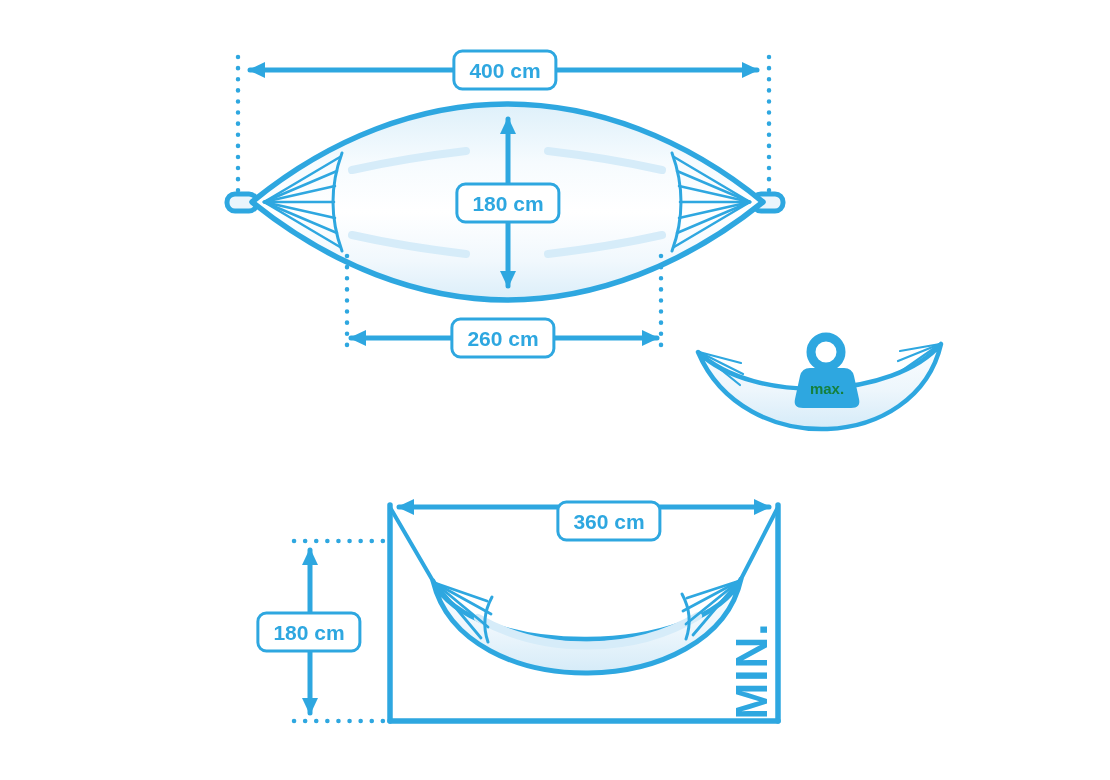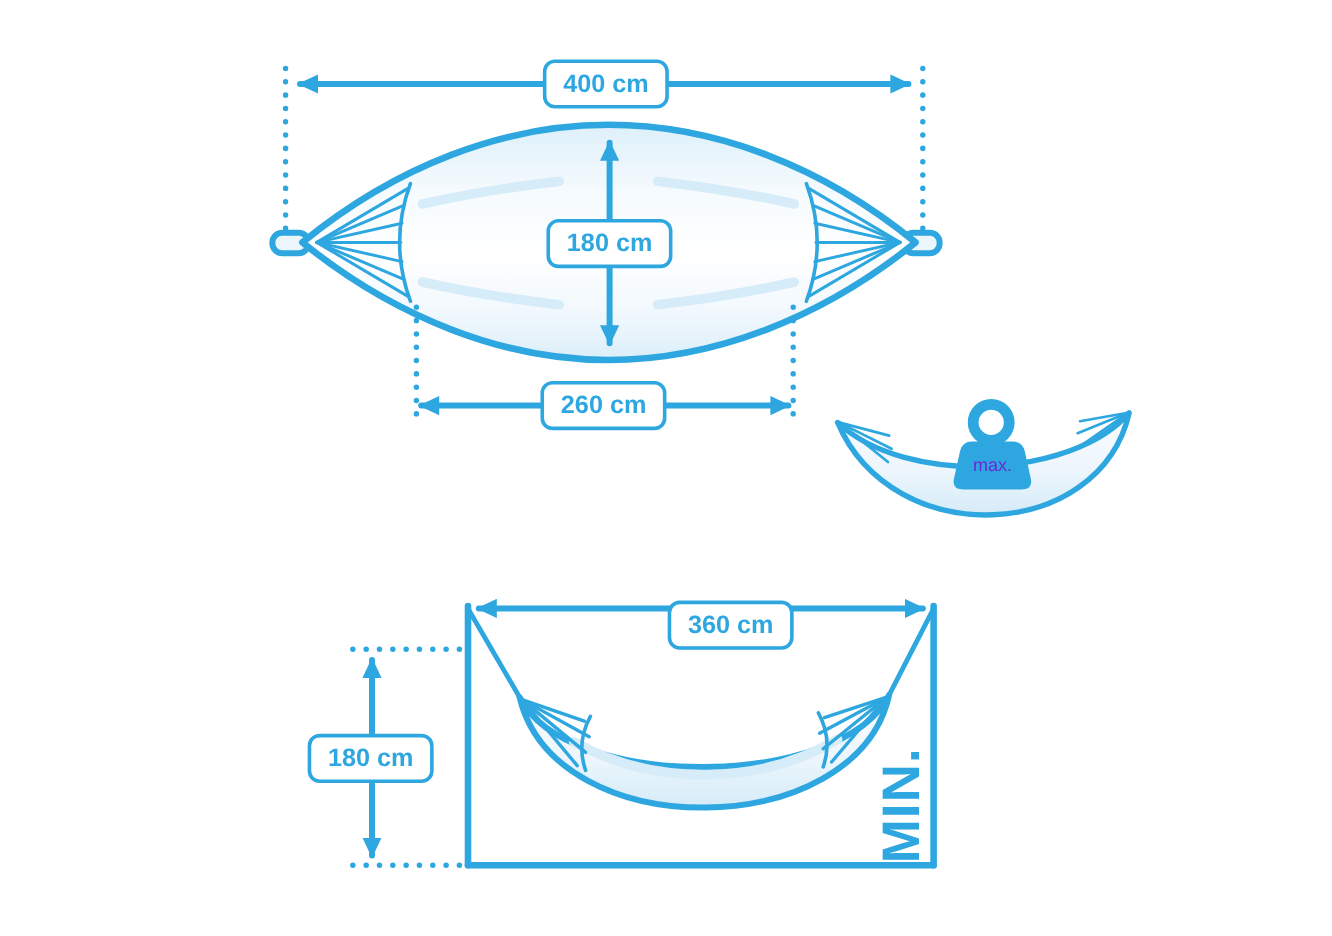--- a/index.html
+++ b/index.html
@@ -21,22 +21,22 @@
     font-weight:bold;
     font-size:21px;
     line-height:1;
     padding:7px 14px;
     white-space:nowrap;
     z-index:2;
   }
   .max-label{
     position:absolute;
     transform:translate(-50%,-50%);
-    color:#6d28d9;
-    font-weight:normal;
+    color:#15803d;
+    font-weight:bold;
     font-size:15px;
     z-index:3;
   }
   .min-label{
     position:absolute;
     transform:translate(-50%,-50%) rotate(-90deg);
     color:#2EA7E0;
     font-weight:bold;
     font-size:44px;
     letter-spacing:1px;

